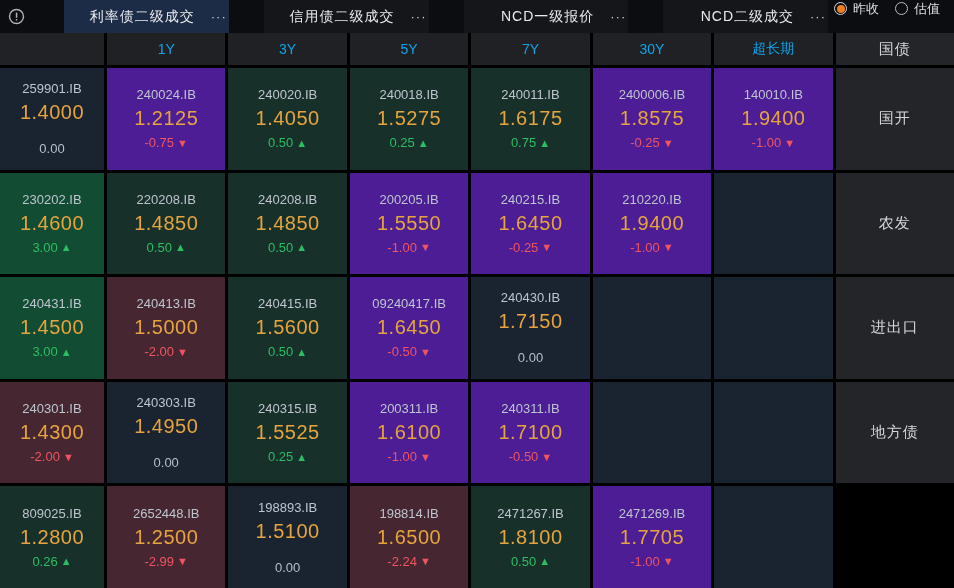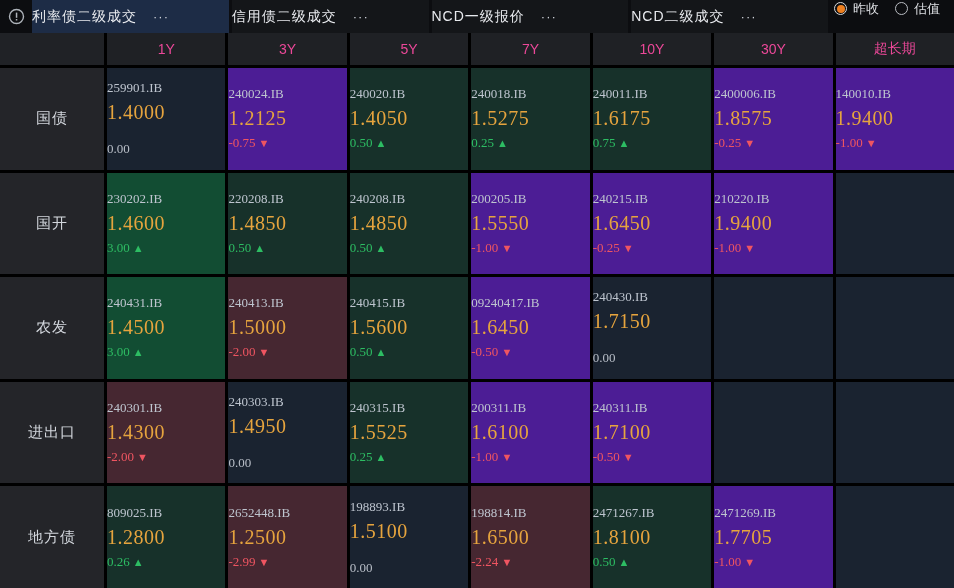--- a/index.html
+++ b/index.html
@@ -4,46 +4,46 @@
 <style>
   * { margin:0; padding:0; box-sizing:border-box; }
   html,body { width:954px; height:588px; background:#000; overflow:hidden;
               font-family:"Liberation Sans","DejaVu Sans",sans-serif; }
 
   
   .topbar { height:33px; background:#0c0d10; display:flex; align-items:stretch; }
   .info-btn { width:32px; display:flex; align-items:center; justify-content:center; }
   .info-btn svg { display:block; }
   .tabs { flex:1; display:flex; gap:3px; }
-  .tab { flex:1; display:flex; align-items:center; justify-content:flex-start; gap:14px;
-         background:#141619; cursor:pointer; }
+  .tab { flex:1; display:flex; align-items:center; justify-content:flex-end; gap:14px;
+         background:#141619; cursor:pointer;margin-left:32px; }
   .tab.active { background:#1d2c46; }
   .tab-label { color:#e8eaee; font-size:14px; letter-spacing:1px; }
   .tab-more { color:#cfd3da; font-size:13px; letter-spacing:1px; padding:0 2px; }
   .radios { display:flex; align-items:center; gap:16px; padding:0 14px 16px 6px; }
   .radio { display:flex; align-items:center; gap:6px; cursor:pointer; }
   .radio-dot { width:13px; height:13px; border-radius:50%; border:1.5px solid #b9bcc2;
                display:inline-block; position:relative; }
   .radio.selected .radio-dot { border-color:#d8dadd; background:#0c0d10; }
   .radio.selected .radio-dot::after { content:""; position:absolute; inset:1.5px;
                border-radius:50%; background:#ee7f1f; }
   .radio-label { color:#dcdee2; font-size:13px; }
 
   
   .grid { width:954px; height:555px; display:grid;
           grid-template-columns:104px repeat(7,1fr);
           grid-template-rows:32px repeat(5,1fr);
           gap:3px; background:#000; }
   .hdr { background:#1f2125; display:flex; align-items:center; justify-content:center;
-         color:#ec4899; font-size:14px; }
+         color:#0ea5e9; font-size:14px; }
   .corner { background:#202226; }
   .rowlabel { background:#242529; display:flex; align-items:center; justify-content:center;
               color:#d3d7dd; font-size:15px; letter-spacing:1px; }
-  .cell { display:flex; flex-direction:column; align-items:flex-start; justify-content:center;
-          gap:5px; cursor:pointer;font-family:Liberation Serif, serif; }
+  .cell { display:flex; flex-direction:column; align-items:center; justify-content:center;
+          gap:5px; cursor:pointer; }
   .tone-flat        { background:#1a2330; }
   .tone-up          { background:#17312a; }
   .tone-up-strong   { background:#124d33; }
   .tone-down        { background:#4c1d95; }
   .tone-down-strong { background:#462731; }
   .tone-empty       { background:#1a2330; }
   .code { color:#bec5cf; font-size:13px; }
   .rate { color:#e6a43e; font-size:20px; font-weight:500; letter-spacing:0.5px; }
   .chg  { font-size:13px; display:flex; align-items:center; gap:3px; }
   .chg.up   { color:#2dbd63; }
@@ -91,21 +91,20 @@
       </div>
     </div>
 </div>
 
 <div class="grid">
   <div class="hdr corner"></div>
 <div class="hdr">1Y</div>
     <div class="hdr">3Y</div>
     <div class="hdr">5Y</div>
     <div class="hdr">7Y</div>
-    <div class="hdr">10Y</div>
     <div class="hdr">30Y</div>
     <div class="hdr">超长期</div>
     <div class="rowlabel">国债</div>
     <div class="cell tone-flat">
       <span class="code">259901.IB</span>
       <span class="rate">1.4000</span>
       <span class="chg flat">
         <span>0.00</span>
       </span>
     </div>

